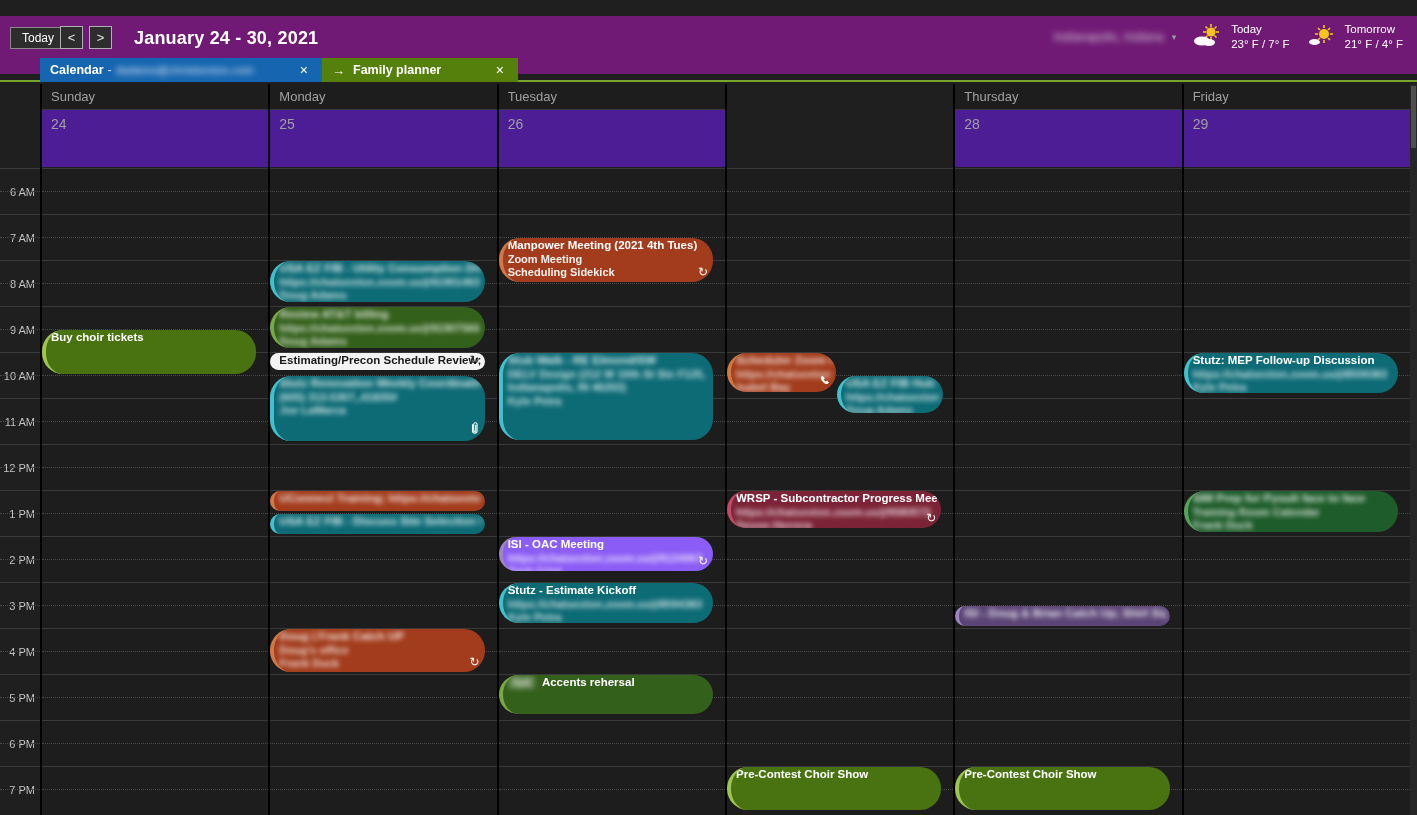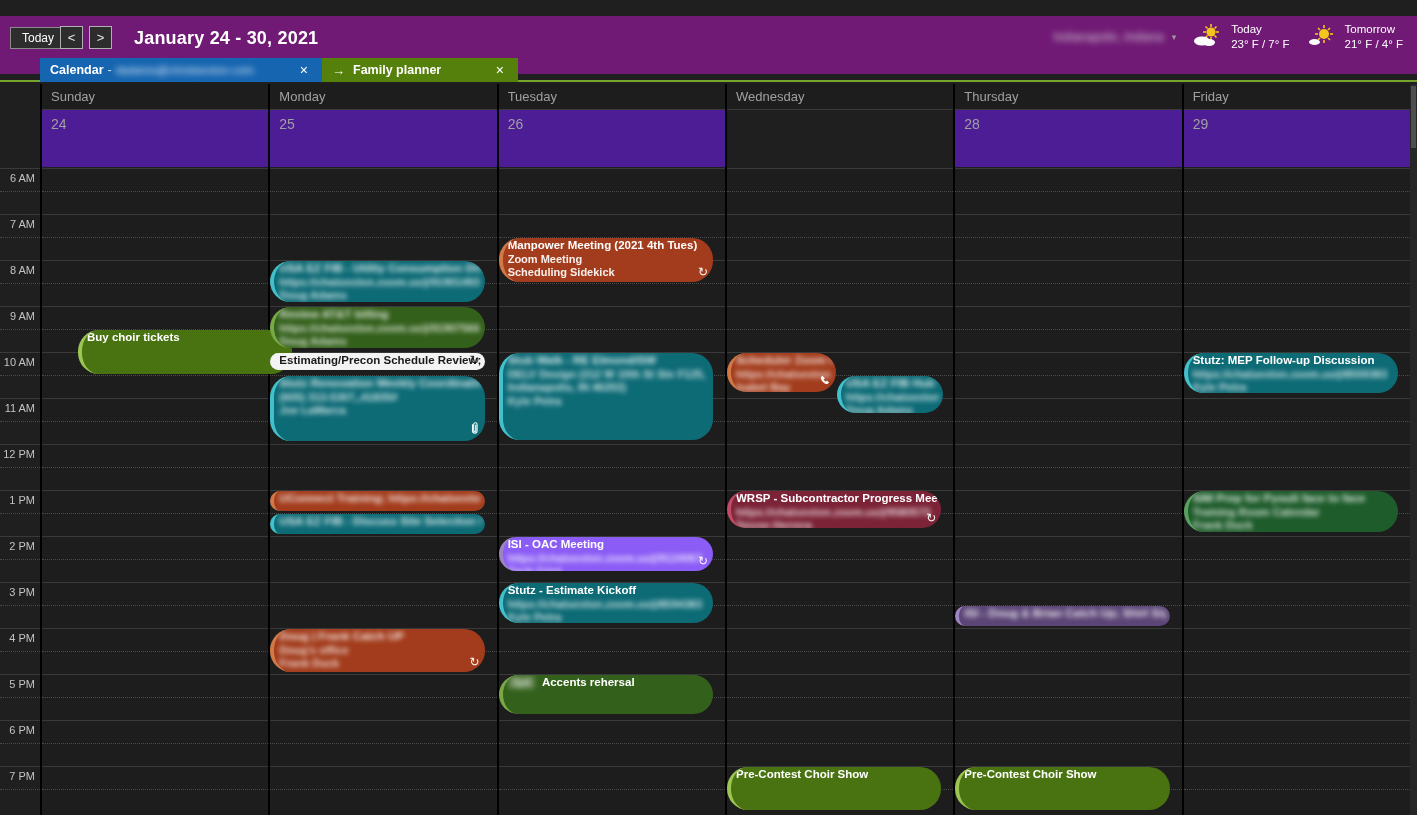--- a/index.html
+++ b/index.html
@@ -38,21 +38,21 @@
   
   .day-header { position:absolute; top:84px; left:40px; right:7px; height:84px; display:flex; }
   .dh-col { flex:1; border-left:2px solid #000; }
   .dh-name { height:26px; font-size:13px; color:#a0a0a0; padding:5px 0 0 9px;
     border-bottom:1px solid #3a3a3a; background:#1d1d1d; }
   .dh-date { height:57px; font-size:14px; color:#a0a0a0; padding:6px 0 0 9px; background:#4c1d95; }
 
   
   .gutter { position:absolute; top:168px; left:0; width:40px; bottom:0; }
   .g-row { height:46px; border-top:1px solid #3a3a3a; position:relative;
-    font-size:11px; color:#c3c3c3; text-align:right; padding:3px 5px 0 0; }
+    font-size:11px; color:#c3c3c3; text-align:right; padding:17px 5px 0 0; }
   .g-row::after { content:""; position:absolute; left:0; right:0; top:22px; border-top:1px dotted #4a4a4a; }
   .cols { position:absolute; top:168px; left:40px; right:7px; bottom:0; display:flex; }
   .col { flex:1; position:relative; border-left:2px solid #000; background:#1d1d1d; }
   .cell { height:46px; border-top:1px solid #3a3a3a; position:relative; }
   .cell::after { content:""; position:absolute; left:0; right:0; top:22px; border-top:1px dotted #4a4a4a; }
 
   
   .event { position:absolute; border-left:4px solid; overflow:hidden; padding:1px 4px 16px 5px;
     cursor:pointer; z-index:3;border-radius:21px; }
   .ev-line { font-size:11px; line-height:13.5px; white-space:nowrap; overflow:hidden; color:rgba(255,255,255,.92);font-weight:bold; }
@@ -153,21 +153,20 @@
       </div>
       <div class="dh-col">
         <div class="dh-name">Monday</div>
         <div class="dh-date">25</div>
       </div>
       <div class="dh-col">
         <div class="dh-name">Tuesday</div>
         <div class="dh-date">26</div>
       </div>
       <div class="dh-col">
-        <div class="dh-name">Wednesday</div>
       </div>
       <div class="dh-col">
         <div class="dh-name">Thursday</div>
         <div class="dh-date">28</div>
       </div>
       <div class="dh-col">
         <div class="dh-name">Friday</div>
         <div class="dh-date">29</div>
       </div>
     </div>
@@ -196,21 +195,21 @@
         <div class="cell"></div>
         <div class="cell"></div>
         <div class="cell"></div>
         <div class="cell"></div>
         <div class="cell"></div>
         <div class="cell"></div>
         <div class="cell"></div>
         <div class="cell"></div>
         <div class="cell"></div>
         <div class="cell"></div>
-        <div class="event" style="top: 162px; height: 44px; left: 0px; width: calc(100% - 12px); background: rgb(73, 115, 16); border-left-color: rgb(156, 197, 83); margin-left: 36px;">
+        <div class="event" style="top: 162px; height: 44px; left: 0px; width: calc(100% - 12px); background: rgb(73, 115, 16); border-left-color: rgb(156, 197, 83);">
           <div class="ev-line b">Buy choir tickets</div>
         </div>
       </div>
       <div class="col">
         <div class="cell"></div>
         <div class="cell"></div>
         <div class="cell"></div>
         <div class="cell"></div>
         <div class="cell"></div>
         <div class="cell"></div>

